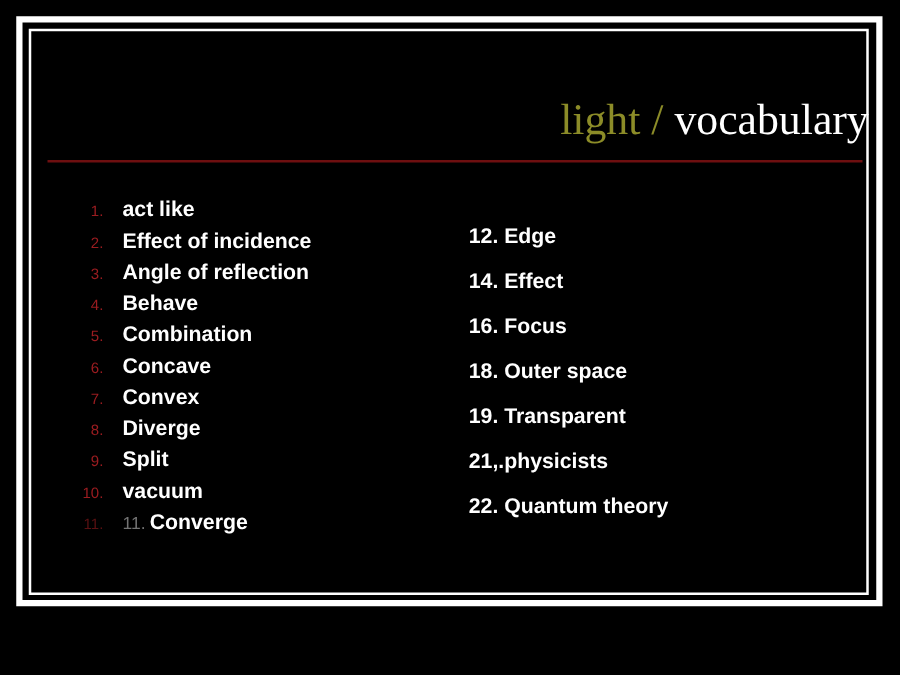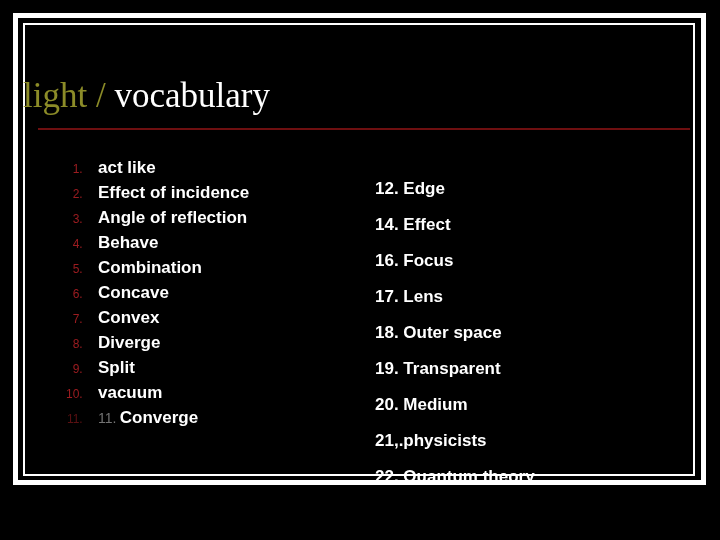--- a/index.html
+++ b/index.html
@@ -51,21 +51,21 @@
     height: 453px;
     box-sizing: border-box;
   }
 
   
   #title-block {
     position: absolute;
     left: 0;
     top: 52px;
     width: 672px;
-    text-align: left;
+    text-align: right;
     font-family: "Liberation Serif", serif;
     font-size: 35px;
     line-height: 42px;
     white-space: nowrap;
   }
   .title-light {
     color: #8C8C28;
   }
   .title-vocab {
     color: #ffffff;
@@ -161,22 +161,20 @@
         <li><span class="item-text">Split</span></li>
         <li><span class="item-text">vacuum</span></li>
         <li class="dim-marker"><span class="manual-num">11.</span> <span class="item-text">Converge</span></li>
       </ol>
     </div>
 
     <div id="right-column">
       <div class="r-item">12. Edge</div>
       <div class="r-item">14. Effect</div>
       <div class="r-item">16. Focus</div>
-      <div class="r-item">17. Lens</div>
       <div class="r-item">18. Outer space</div>
       <div class="r-item">19. Transparent</div>
-      <div class="r-item">20. Medium</div>
       <div class="r-item">21,.physicists</div>
       <div class="r-item">22. Quantum theory</div>
     </div>
 
   </div>
 </div>
 
 </body></html>

